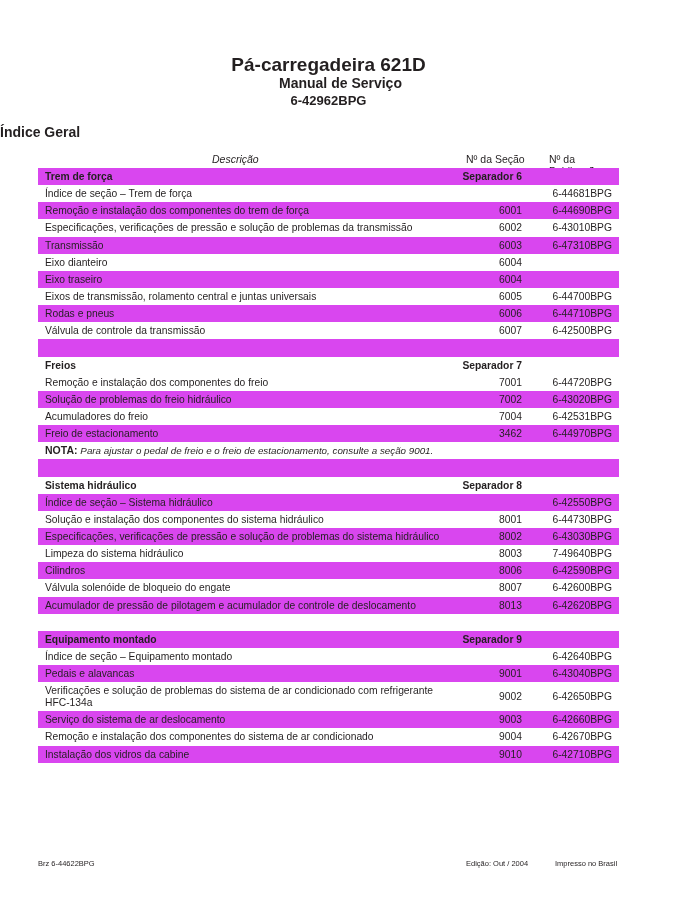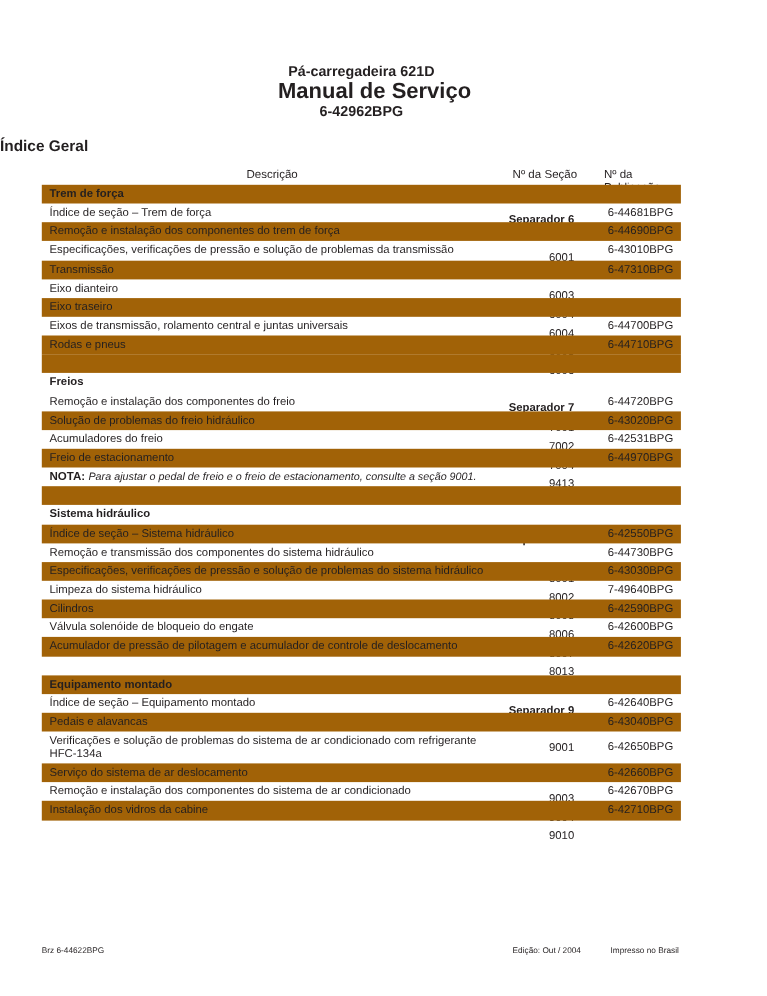--- a/index.html
+++ b/index.html
@@ -1,52 +1,52 @@
 <!DOCTYPE html>
 <html><head>
 <meta charset="utf-8">
 <style>
   html, body { margin: 0; padding: 0; background: #ffffff; }
   body { width: 697px; height: 905px; position: relative; overflow: hidden;
          font-family: "Liberation Sans", sans-serif; color: #231f20; }
   .title-block { position: absolute; top: 55px; left: 0; width: 657px; text-align: center; }
-  .t1 { font-size: 13px; font-weight: bold; line-height: 19px; }
-  .t2 { font-size: 20px; font-weight: bold; line-height: 19px; margin-left: 24px; }
+  .t1 { font-size: 19px; font-weight: bold; line-height: 19px; }
+  .t2 { font-size: 14px; font-weight: bold; line-height: 19px; margin-left: 24px; }
   .t3 { font-size: 13px; font-weight: bold; line-height: 15px; }
   .idx { position: absolute; top: 124px; left: 0; width: 657px; text-align: left;
          font-size: 14px; font-weight: bold; }
   .thead { position: absolute; top: 153px; left: 38px; width: 581px; height: 14px;
            font-size: 10.5px; }
   .thead span { position: absolute; top: 0; }
   .table { position: absolute; top: 168px; left: 38px; width: 581px; }
   .row { position: relative; height: 17.15px; font-size: 10.3px; line-height: 17.15px; }
-  .row.grey { background: #a16207; }
+  .row.grey { background: #d946ef; }
   .row.tall { height: 29px; }
   .row.tall .desc { line-height: 11.5px; top: 3px; }
   .row .desc { position: absolute; left: 7px; top: 0; white-space: nowrap; }
-  .row .sec { position: absolute; right: 97px; top: 0; text-align: right; margin-top: 24px; }
+  .row .sec { position: absolute; right: 97px; top: 0; text-align: right; }
   .row .pub { position: absolute; right: 7px; top: 0; text-align: right; }
   .row.tall .sec, .row.tall .pub { line-height: 29px; }
   .row.hdr .desc, .row.hdr .sec { font-weight: bold; }
   .nota b { font-weight: bold; font-size: 10.5px; }
   .nota i { font-style: italic; font-size: 9.8px; }
   .footer { position: absolute; top: 859px; font-size: 7.5px; }
 </style>
 </head>
 <body>
 
 <div class="title-block">
   <div class="t1">Pá-carregadeira 621D</div>
   <div class="t2">Manual de Serviço</div>
   <div class="t3">6-42962BPG</div>
 </div>
 <div class="idx">Índice Geral</div>
 
 <div class="thead">
-  <span style="left:186px;">Descrição</span>
+  <span style="left:174px;font-style:italic;">Descrição</span>
   <span style="left:428px;">Nº da Seção</span>
   <span style="left:498px;padding-left:13px;">Nº da Publicação</span>
 </div>
 
 <div class="table">
 
   <div class="row hdr grey">
     <span class="desc">Trem de força</span>
     <span class="sec">Separador 6</span>
   </div>
@@ -83,20 +83,25 @@
   <div class="row">
       <span class="desc">Eixos de transmissão, rolamento central e juntas universais</span>
       <span class="sec">6005</span>
       <span class="pub">6-44700BPG</span>
     </div>
   <div class="row grey">
       <span class="desc">Rodas e pneus</span>
       <span class="sec">6006</span>
       <span class="pub">6-44710BPG</span>
     </div>
+  <div class="row">
+      <span class="desc">Válvula de controle da transmissão</span>
+      <span class="sec">6007</span>
+      <span class="pub">6-42500BPG</span>
+    </div>
   <div class="row grey"></div>
 
   <div class="row hdr">
     <span class="desc">Freios</span>
     <span class="sec">Separador 7</span>
   </div>
   <div class="row">
       <span class="desc">Remoção e instalação dos componentes do freio</span>
       <span class="sec">7001</span>
       <span class="pub">6-44720BPG</span>
@@ -106,39 +111,39 @@
       <span class="sec">7002</span>
       <span class="pub">6-43020BPG</span>
     </div>
   <div class="row">
       <span class="desc">Acumuladores do freio</span>
       <span class="sec">7004</span>
       <span class="pub">6-42531BPG</span>
     </div>
   <div class="row grey">
       <span class="desc">Freio de estacionamento</span>
-      <span class="sec">9413</span>
+      <span class="sec">3462</span>
       <span class="pub">6-44970BPG</span>
     </div>
   <div class="row nota">
     <span class="desc"><b>NOTA:</b> <i>Para ajustar o pedal de freio e o freio de estacionamento, consulte a seção 9001.</i></span>
   </div>
   <div class="row grey"></div>
 
   <div class="row hdr">
     <span class="desc">Sistema hidráulico</span>
     <span class="sec">Separador 8</span>
   </div>
   <div class="row grey">
       <span class="desc">Índice de seção – Sistema hidráulico</span>
       <span class="sec"></span>
       <span class="pub">6-42550BPG</span>
     </div>
   <div class="row">
-      <span class="desc">Remoção e transmissão dos componentes do sistema hidráulico</span>
+      <span class="desc">Solução e instalação dos componentes do sistema hidráulico</span>
       <span class="sec">8001</span>
       <span class="pub">6-44730BPG</span>
     </div>
   <div class="row grey">
       <span class="desc">Especificações, verificações de pressão e solução de problemas do sistema hidráulico</span>
       <span class="sec">8002</span>
       <span class="pub">6-43030BPG</span>
     </div>
   <div class="row">
       <span class="desc">Limpeza do sistema hidráulico</span>

